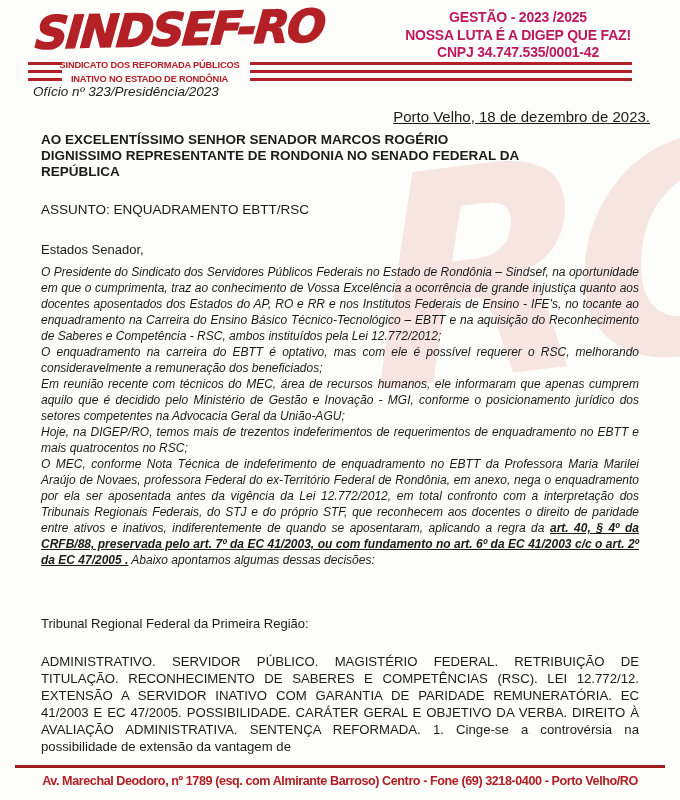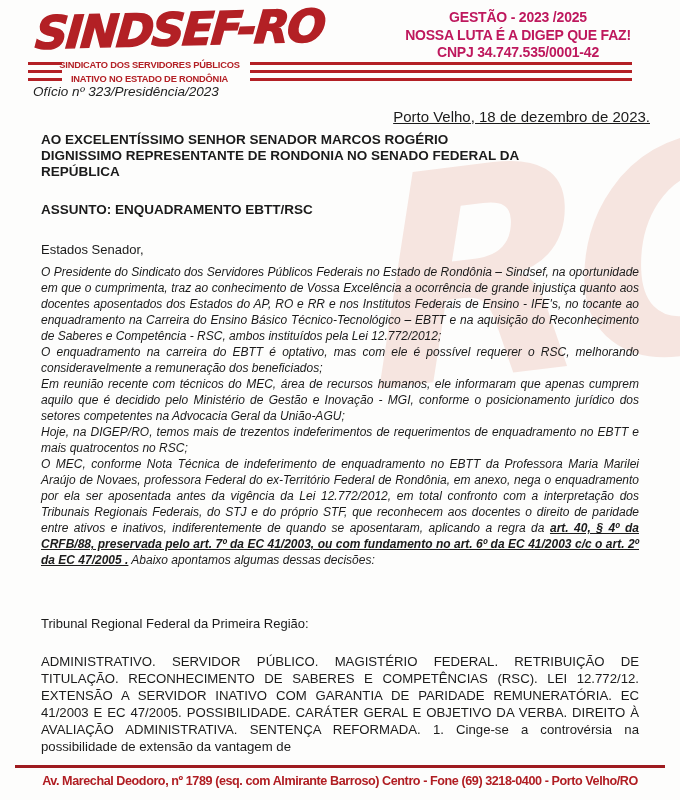--- a/index.html
+++ b/index.html
@@ -69,21 +69,21 @@
     position: absolute; right: 30px; top: 108px;
     font-size: 15px;
     text-decoration: underline;
   }
   .addressee {
     position: absolute; left: 41px; top: 132px; width: 560px;
     font-weight: bold; font-size: 13.5px; line-height: 15.8px;
   }
   .subject {
     position: absolute; left: 41px; top: 202px;
-    font-weight: bold; font-size: 13.5px;
+    font-weight: normal; font-size: 13.5px;
   }
   .salutation {
     position: absolute; left: 41px; top: 242px;
     font-size: 13px;
   }
   .body-text {
     position: absolute; left: 41px; top: 264px; width: 598px;
     font-size: 12px; line-height: 16px;
     text-align: justify;
     font-style: italic;
@@ -119,21 +119,21 @@
 
 <div class="page">
 
   <div class="watermark">RO</div>
 
   <div class="layer">
 
     <div class="logo-script">SINDSEF-RO</div>
 
     <div class="org-lines">
-      <div>SINDICATO DOS SERVIDORES PÚBLICOS</div>
+      <div>SINDICATO DOS REFORMADA PÚBLICOS</div>
       <div>INATIVO NO ESTADO DE RONDÔNIA</div>
     </div>
 
     <div class="rules rules-left">
       <div class="bar"></div>
       <div class="bar"></div>
       <div class="bar"></div>
     </div>
     <div class="rules rules-right">
       <div class="bar"></div>

